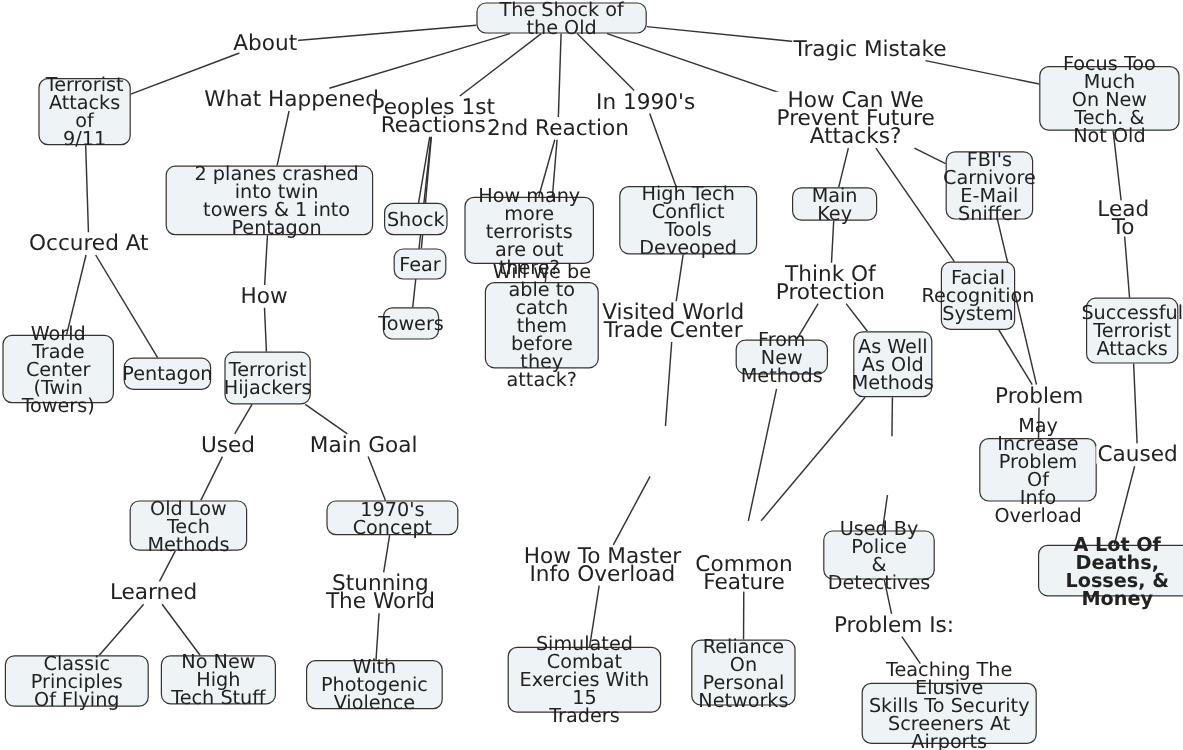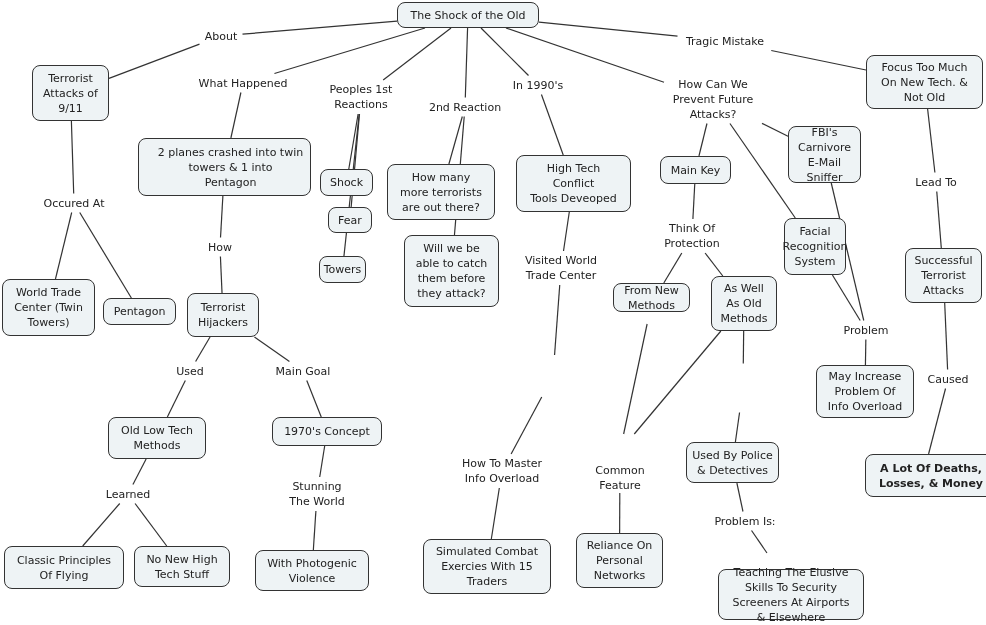--- a/index.html
+++ b/index.html
@@ -2,25 +2,25 @@
 <html><head>
 <meta charset="utf-8">
 <style>
   html, body { margin: 0; padding: 0; background: #ffffff; }
   body { width: 986px; height: 625px; position: relative; overflow: hidden;
          font-family: "DejaVu Sans", sans-serif; color: #222; }
   #map { position: absolute; left: 0; top: 0; width: 986px; height: 625px; }
   #edges { position: absolute; left: 0; top: 0; width: 986px; height: 625px; }
   #edges line { stroke: #333; stroke-width: 1.2; }
   .node { position: absolute; box-sizing: border-box; background: #eef3f5;
-          border: 1px solid #333; border-radius: 8px; font-size: 11px;
+          border: 1px solid #333; border-radius: 8px; font-size: 16px;
           line-height: 15px; text-align: center; padding: 3px 5px;
           display: flex; align-items: center; justify-content: center;
           white-space: pre-line; cursor: pointer; }
-  .link { position: absolute; font-size: 11px; line-height: 15px; text-align: center;
+  .link { position: absolute; font-size: 18px; line-height: 15px; text-align: center;
           white-space: pre-line; background: #ffffff; padding: 0 1px;
           transform: translate(-50%, -50%); }
 </style>
 </head>
 <body>
 
 <div id="map">
   <svg id="edges">
       <line x1="397" y1="21.036437246963562" x2="242.5" y2="34.17206477732793"></line>
       <line x1="199.5" y1="44.14285714285714" x2="109" y2="78.4186046511628"></line>

